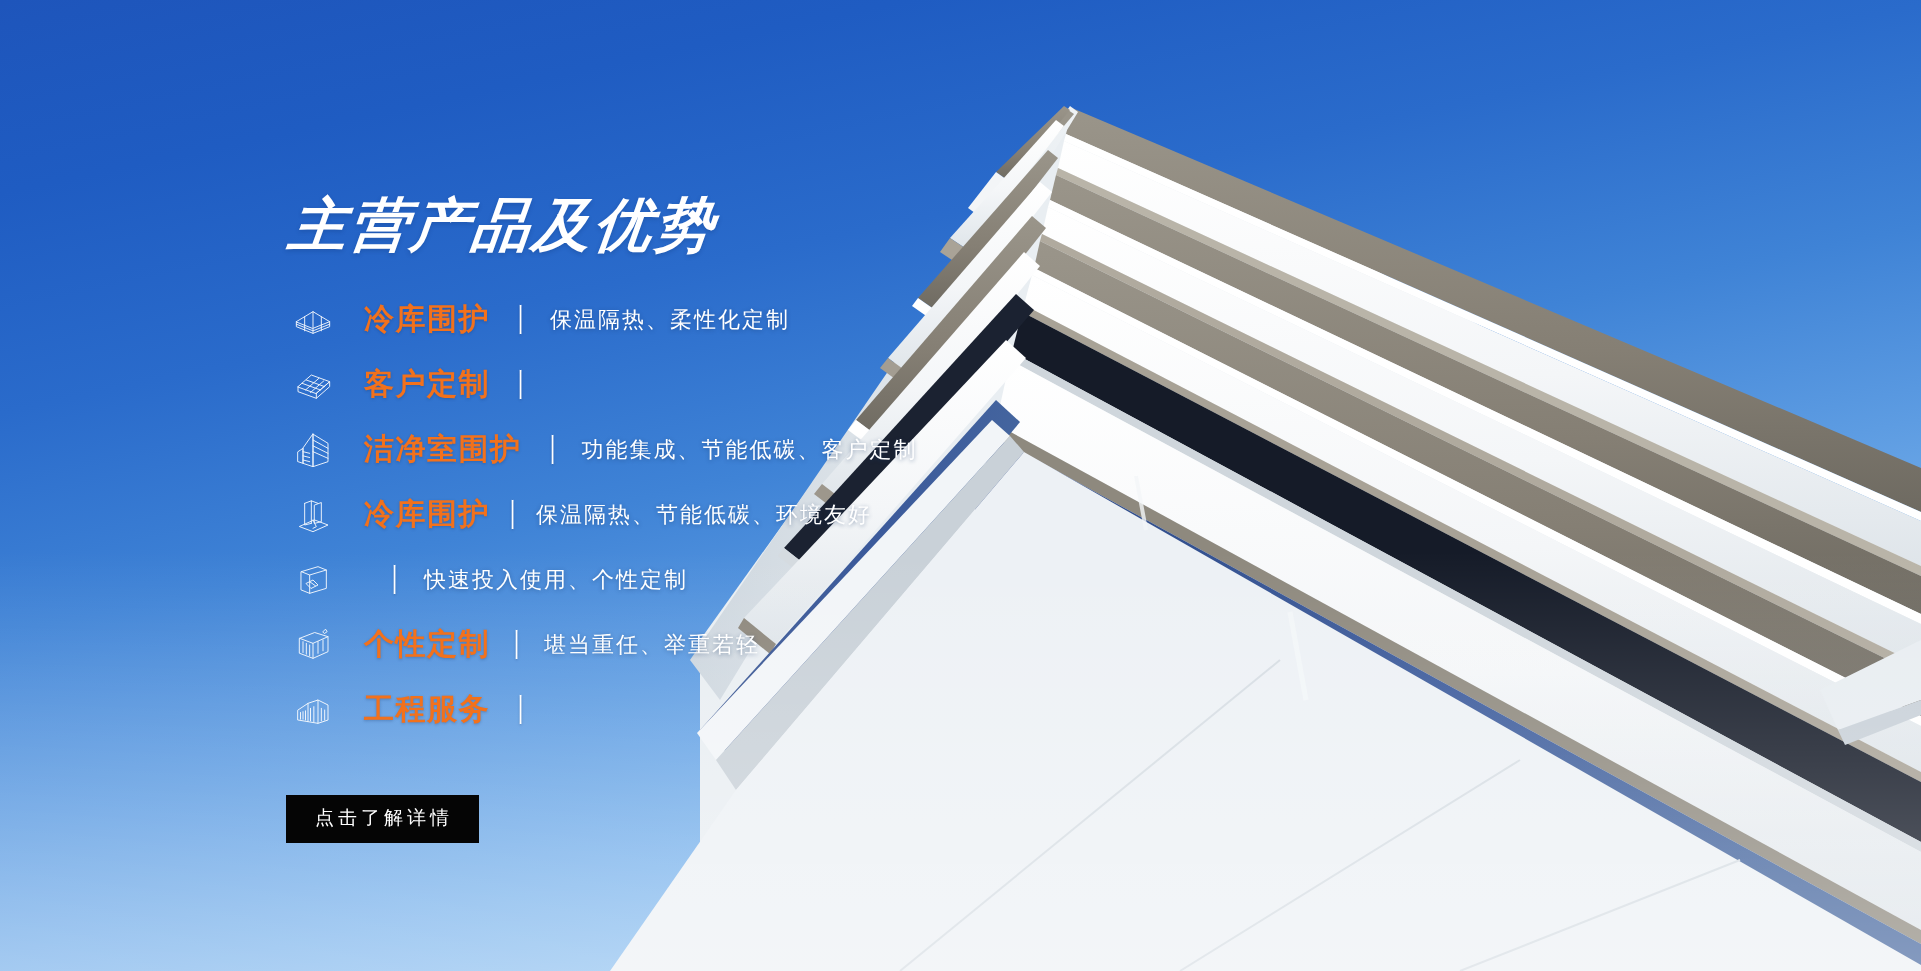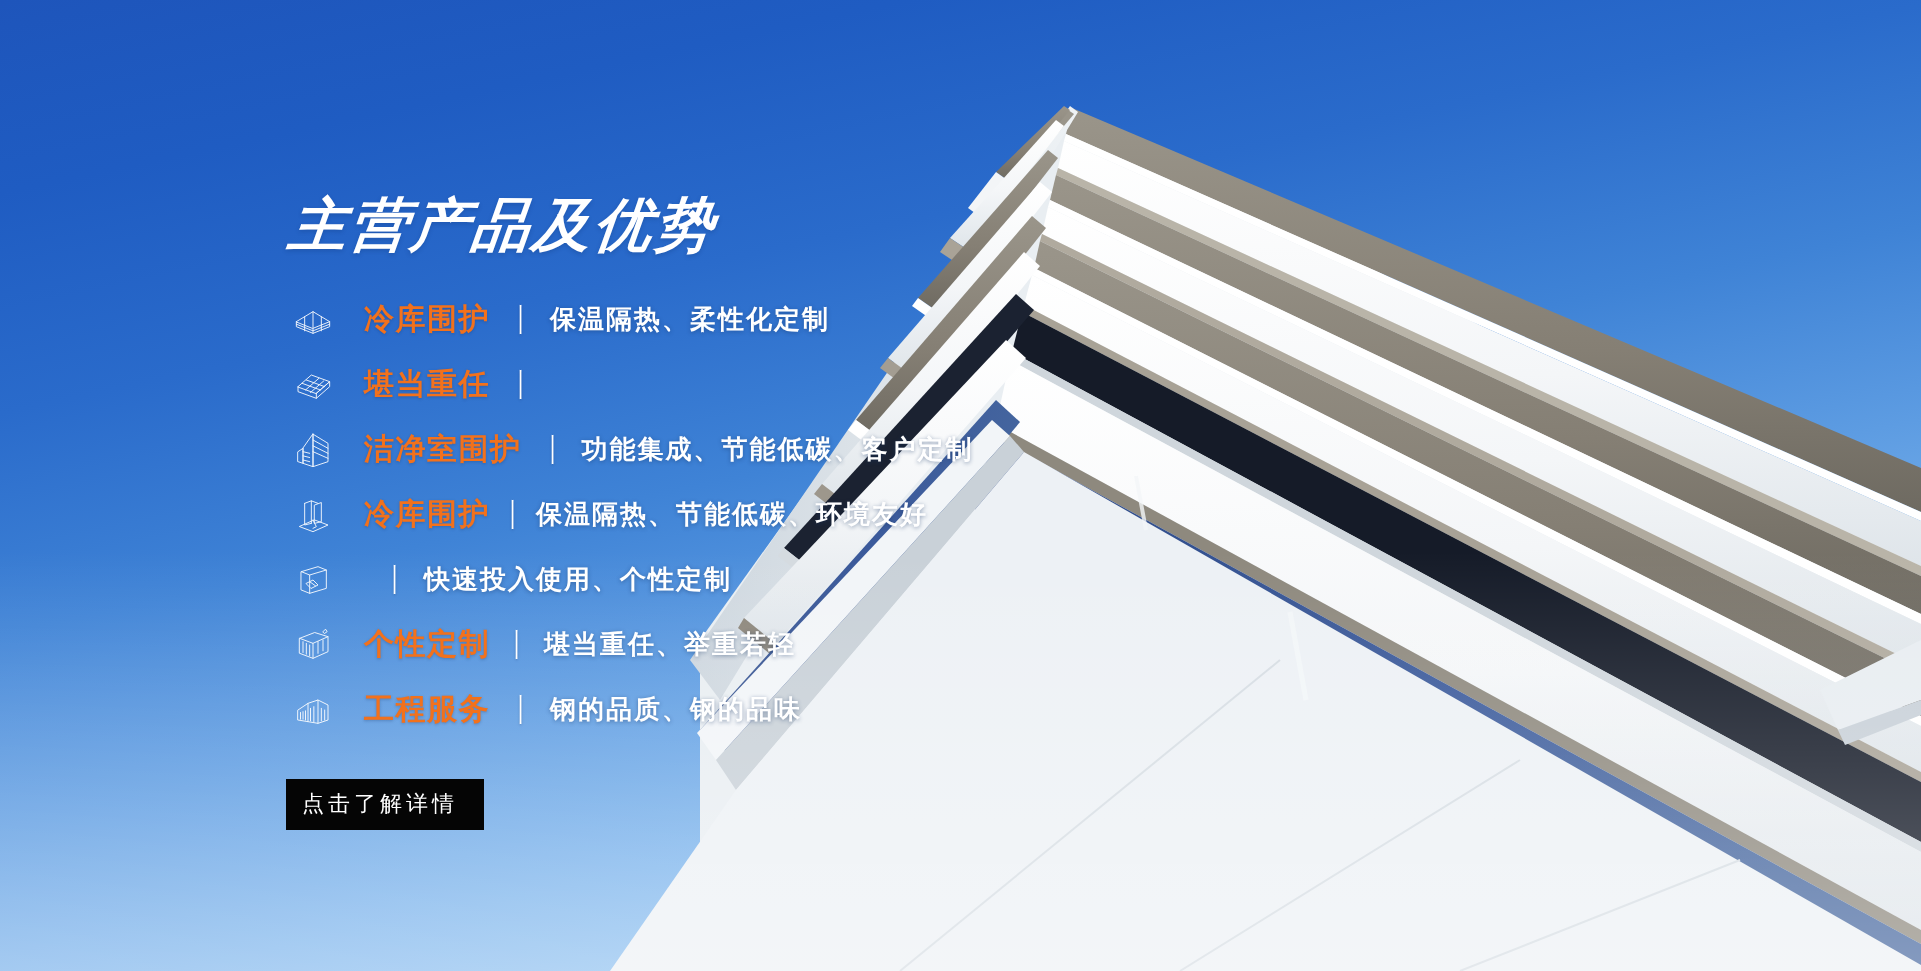--- a/index.html
+++ b/index.html
@@ -118,41 +118,41 @@
     font-weight: 700;
     margin: 0 16px 0 18px;
     line-height: 1;
     transform: scaleX(0.55) scaleY(1.15);
     display: inline-block;
     text-shadow: 0 1px 3px rgba(20,50,100,0.35);
   }
 
   .feature-desc {
     color: #ffffff;
-    font-size: 26px;
-    font-weight: 700;
+    font-size: 22px;
+    font-weight: 400;
     letter-spacing: 2px;
     white-space: nowrap;
     text-shadow: 0 1px 4px rgba(20,50,100,0.45);
   }
 
   
   .feature-row[data-idx="3"] .feature-sep { margin-left: 10px; margin-right: 10px; }
   .feature-row[data-idx="5"] .feature-sep { margin-left: 14px; margin-right: 14px; }
 
   
   .cta {
     display: inline-block;
-    margin-top: 32px;
+    margin-top: 48px;
     background: #050505;
     color: #ffffff;
-    font-size: 22px;
+    font-size: 19px;
     letter-spacing: 4px;
     font-weight: 500;
-    padding: 12px 26px 13px 16px;
+    padding: 12px 26px 13px 29px;
     border: none;
     cursor: pointer;
     line-height: 1.2;
   }
 </style>
 </head>
 <body>
 
 <div class="banner">
 
@@ -306,21 +306,21 @@
           <svg viewBox="0 0 48 48" fill="none" stroke="#ffffff" stroke-width="1.15" stroke-linejoin="round" stroke-linecap="round">
             <path d="M6 26 L22 12 L44 20 L28 34 Z"></path>
             <path d="M6 26 L6 32 L28 40 L28 34"></path>
             <path d="M28 34 L44 20 L44 26 L28 40"></path>
             <path d="M11 22 L33 30"></path>
             <path d="M16 18 L38 26"></path>
             <path d="M15 30 L31 16"></path>
             <path d="M21 33 L37 19"></path>
           </svg>
         </span>
-        <span class="feature-title">堪当重任</span>
+        <span class="feature-title">客户定制</span>
         <span class="feature-sep">丨</span>
       </li>
 
       <li class="feature-row" data-idx="2">
         <span class="feature-icon">
           <svg viewBox="0 0 48 48" fill="none" stroke="#ffffff" stroke-width="1.15" stroke-linejoin="round" stroke-linecap="round">
             <path d="M24 5 L42 16 L42 38 L24 44 L24 5"></path>
             <path d="M24 5 L24 44 L12 40 L12 22 Z"></path>
             <path d="M6 26 L12 22 L12 40 L6 38 Z"></path>
             <path d="M24 12 L42 22"></path>
@@ -395,21 +395,20 @@
             <path d="M12 26 L12 35"></path>
             <path d="M15 25 L15 36"></path>
             <path d="M21 22 L21 37"></path>
             <path d="M25 20 L25 38"></path>
             <path d="M34 22 L34 37"></path>
             <path d="M38 24 L38 36"></path>
           </svg>
         </span>
         <span class="feature-title">工程服务</span>
         <span class="feature-sep">丨</span>
-        <span class="feature-desc">钢的品质、钢的品味</span>
       </li>
 
     </ul>
 
     <button class="cta">点击了解详情</button>
 
   </div>
 </div>
 
 </body></html>

